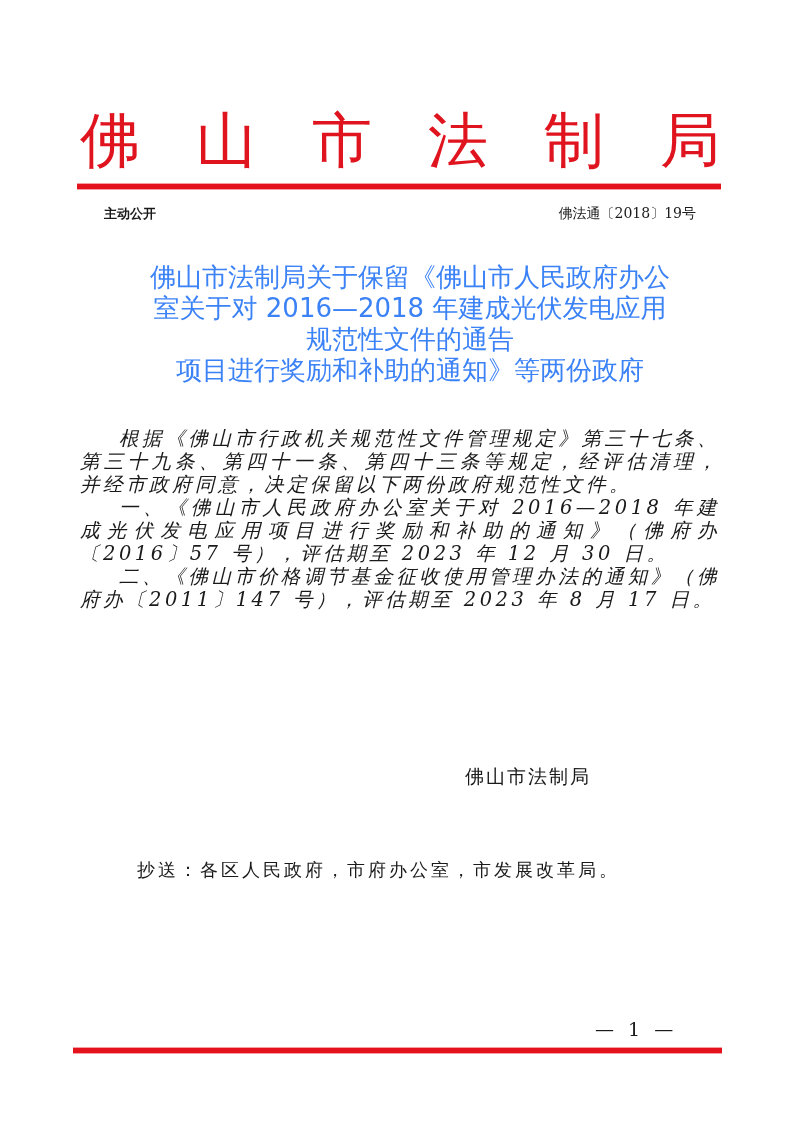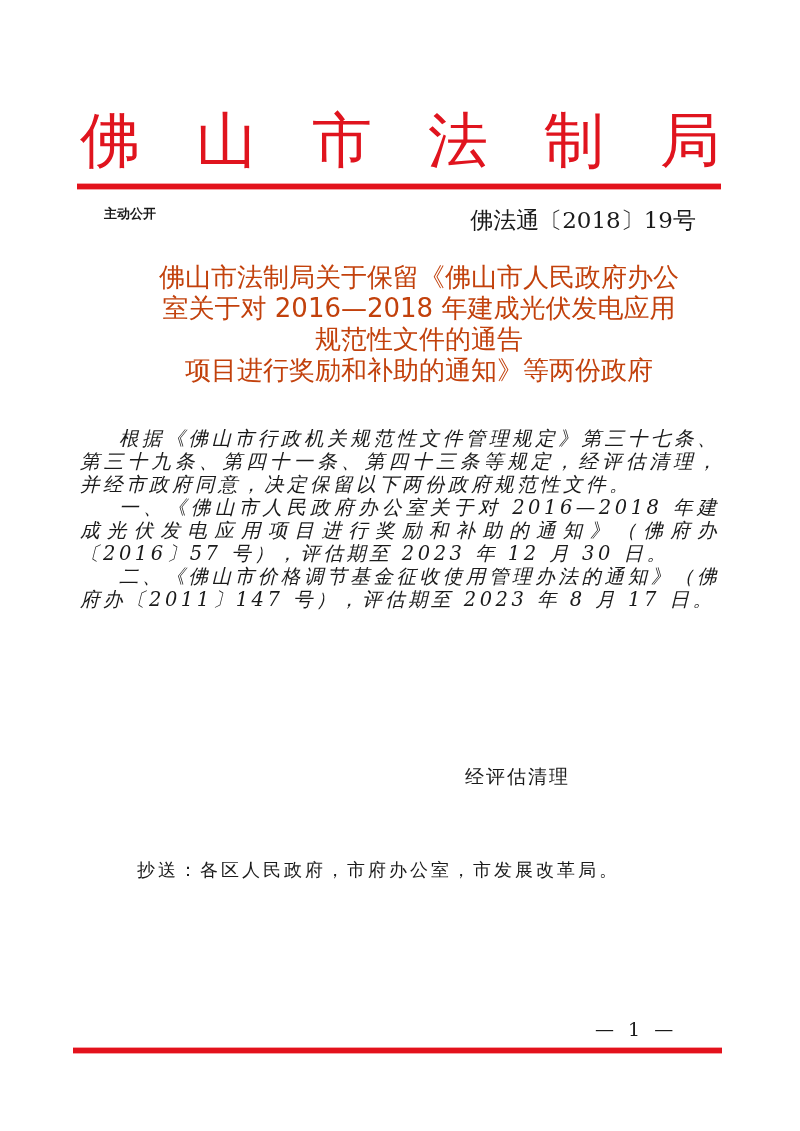--- a/index.html
+++ b/index.html
@@ -9,24 +9,24 @@
   .masthead { left:80px; top:100px; width:640px; height:80px;
               display:flex; justify-content:space-between; align-items:center;
               color:#e0141e; font-family:"DejaVu Sans","Liberation Sans",sans-serif;
               font-size:60px; line-height:80px; }
   .masthead span { display:block; }
   .redline { background:#e3121c; height:5px; border-top:1px solid #f7a0a4; border-bottom:1px solid #f7a0a4; }
   .topline { left:77px; top:183px; width:644px; }
   .bottomline { left:73px; top:1047px; width:649px; }
   .meta-left { left:104px; top:205px; font-size:13px; font-weight:bold;
                font-family:"DejaVu Sans","Liberation Sans",sans-serif; }
-  .meta-right { right:104px; top:205px; font-size:23px; }
-  .title { left:99px; top:262px; width:640px; text-align:center;
+  .meta-right { right:104px; top:205px; font-size:14px; }
+  .title { left:90px; top:262px; width:640px; text-align:center;
            font-family:"DejaVu Sans","Liberation Sans",sans-serif;
-           font-size:26px; line-height:31px; color:#c2410c; }
+           font-size:26px; line-height:31px; color:#3b82f6; }
   .title div { white-space:nowrap; }
   .body { left:80px; top:427px; width:640px; font-size:19.5px; line-height:23px;
           letter-spacing:3.5px;font-style:italic; }
   .body p { margin:0; text-indent:2em; text-align:justify; }
   .sign { left:460px; top:760px; width:220px; font-size:19px; line-height:32px; letter-spacing:2px; }
   .sign .org { padding-left:5px; }
   .sign .date { margin-left:-20px; }
   .cc { left:137px; top:858px; font-size:18px; letter-spacing:3px; }
   .pagenum { left:595px; top:1018px; font-size:19px; letter-spacing:4px; }
 </style>
@@ -54,20 +54,20 @@
   <div>项目进行奖励和补助的通知》等两份政府</div>
 </div>
 
 <div class="abs body">
   <p>根据《佛山市行政机关规范性文件管理规定》第三十七条、第三十九条、第四十一条、第四十三条等规定，经评估清理，并经市政府同意，决定保留以下两份政府规范性文件。</p>
   <p>一、《佛山市人民政府办公室关于对 2016—2018 年建成光伏发电应用项目进行奖励和补助的通知》（佛府办〔2016〕57 号），评估期至 2023 年 12 月 30 日。</p>
   <p>二、《佛山市价格调节基金征收使用管理办法的通知》（佛府办〔2011〕147 号），评估期至 2023 年 8 月 17 日。</p>
 </div>
 
 <div class="abs sign">
-  <div class="org">经评估清理</div>
+  <div class="org">佛山市法制局</div>
 </div>
 
 <div class="abs cc">抄送：各区人民政府，市府办公室，市发展改革局。</div>
 
 <div class="abs pagenum">— 1 —</div>
 
 <div class="abs redline bottomline"></div>
 
 </body></html>

